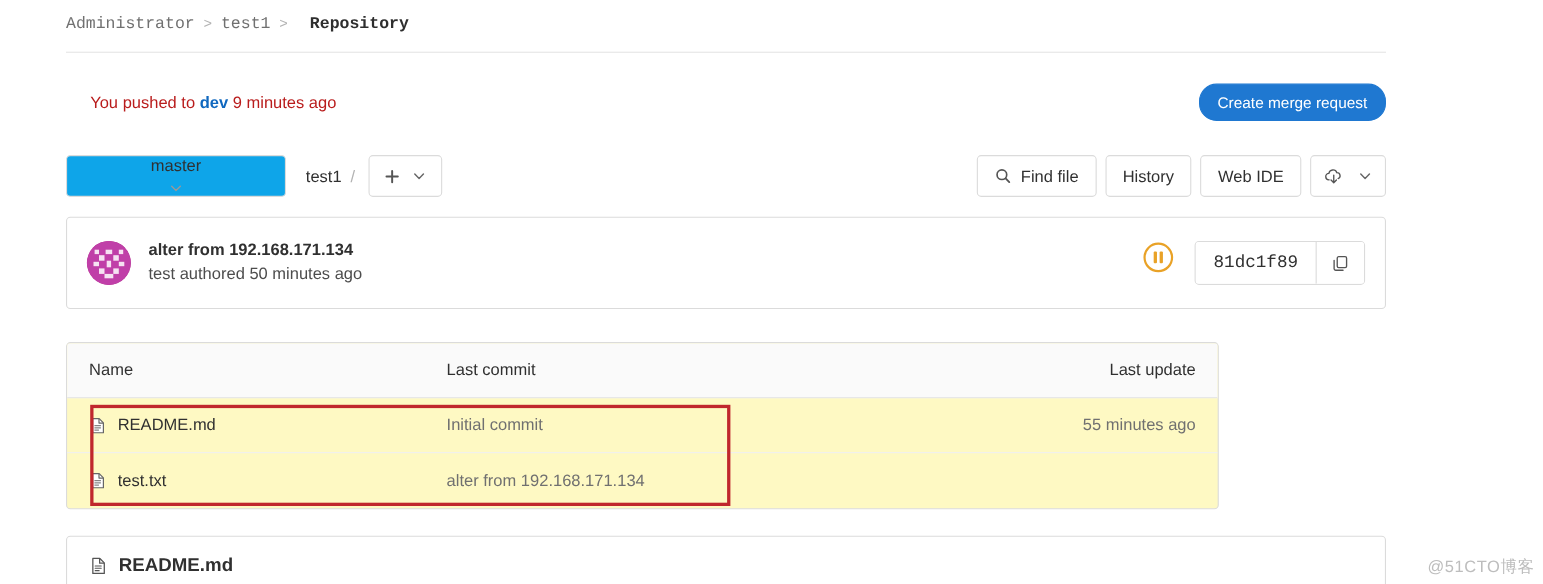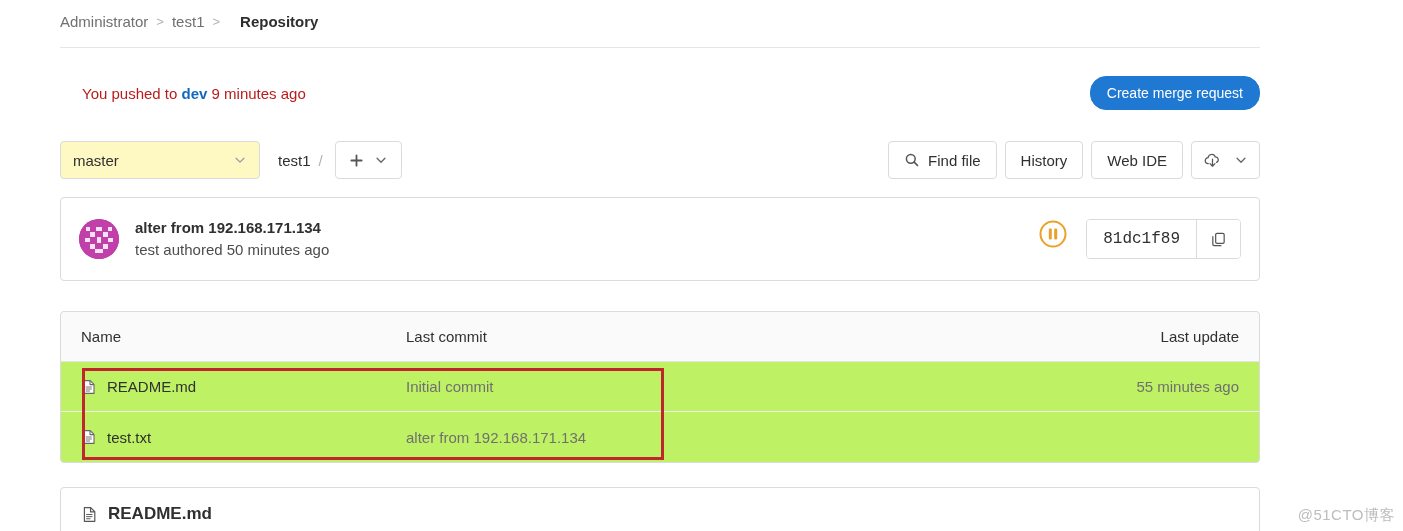--- a/index.html
+++ b/index.html
@@ -10,21 +10,21 @@
     font-family: "Liberation Sans", sans-serif;
     color: #2e2e2e;
     overflow: hidden;
   }
   .page { position: relative; width: 1403px; height: 531px; background: #fff; }
 
   
   .breadcrumb {
     position: absolute; left: 60px; top: 8px;
     display: flex; align-items: center; gap: 8px;
-    font-size: 15px; height: 26px;
+    font-size: 15px; height: 26px; font-family: Liberation Mono, monospace;
   }
   .crumb-link { color: #707070; text-decoration: none; }
   .crumb-sep { color: #b3b3b3; font-size: 13px; }
   .crumb-current { color: #2e2e2e; font-weight: bold; margin-left: 12px; }
 
   .top-rule {
     position: absolute; left: 60px; top: 47px;
     width: 1200px; height: 1px; background: #e5e5e5;
   }
 
@@ -48,22 +48,22 @@
   .toolbar {
     position: absolute; left: 60px; top: 140px;
     width: 1200px; height: 40px;
     display: flex; align-items: center; justify-content: space-between;
   }
   .toolbar-left { display: flex; align-items: center; }
   .toolbar-right { display: flex; align-items: center; gap: 8px; }
 
   .branch-select {
     width: 200px; height: 38px; border: 1px solid #dbdbdb; border-radius: 4px;
-    background: #fef9c3; display: flex; align-items: center; justify-content: space-between;
-    padding: 0 12px; font-size: 15px; color: #303030; cursor: pointer;
+    background: #0ea5e9; display: flex; align-items: center; justify-content: space-between;
+    padding: 0 12px; font-size: 15px; color: #303030; cursor: pointer; flex-direction: column;
   }
   .path-crumb {
     display: flex; align-items: center; gap: 8px;
     margin-left: 18px; font-size: 15px;
   }
   .path-crumb .seg { color: #303030; }
   .path-crumb .slash { color: #b3b3b3; }
   .plus-btn {
     margin-left: 12px; height: 38px; border: 1px solid #dbdbdb; border-radius: 4px;
     background: #fff; display: flex; align-items: center; gap: 10px;
@@ -100,22 +100,22 @@
     padding: 0 16px; height: 38px; line-height: 38px; background: #fff;
   }
   .sha-copy {
     width: 44px; height: 38px; border-left: 1px solid #dbdbdb;
     display: flex; align-items: center; justify-content: center; background: #fff; cursor: pointer;
   }
 
   
   .files-card {
     position: absolute; left: 60px; top: 311px;
-    width: 1200px; height: 152px;
-    border: 1px solid #dbdbdb; border-radius: 4px; background: #bef264; overflow: hidden;
+    width: 1048px; height: 152px;
+    border: 1px solid #dbdbdb; border-radius: 4px; background: #fef9c3; overflow: hidden;
   }
   .files-head {
     height: 50px; background: #fafafa; border-bottom: 1px solid #e5e5e5;
     display: flex; align-items: center; font-size: 15px; color: #303030;
   }
   .col-name { width: 345px; padding-left: 20px; }
   .col-commit { flex: 1; }
   .col-update { width: 230px; text-align: right; padding-right: 20px; }
   .file-row {
     height: 50px; display: flex; align-items: center;

